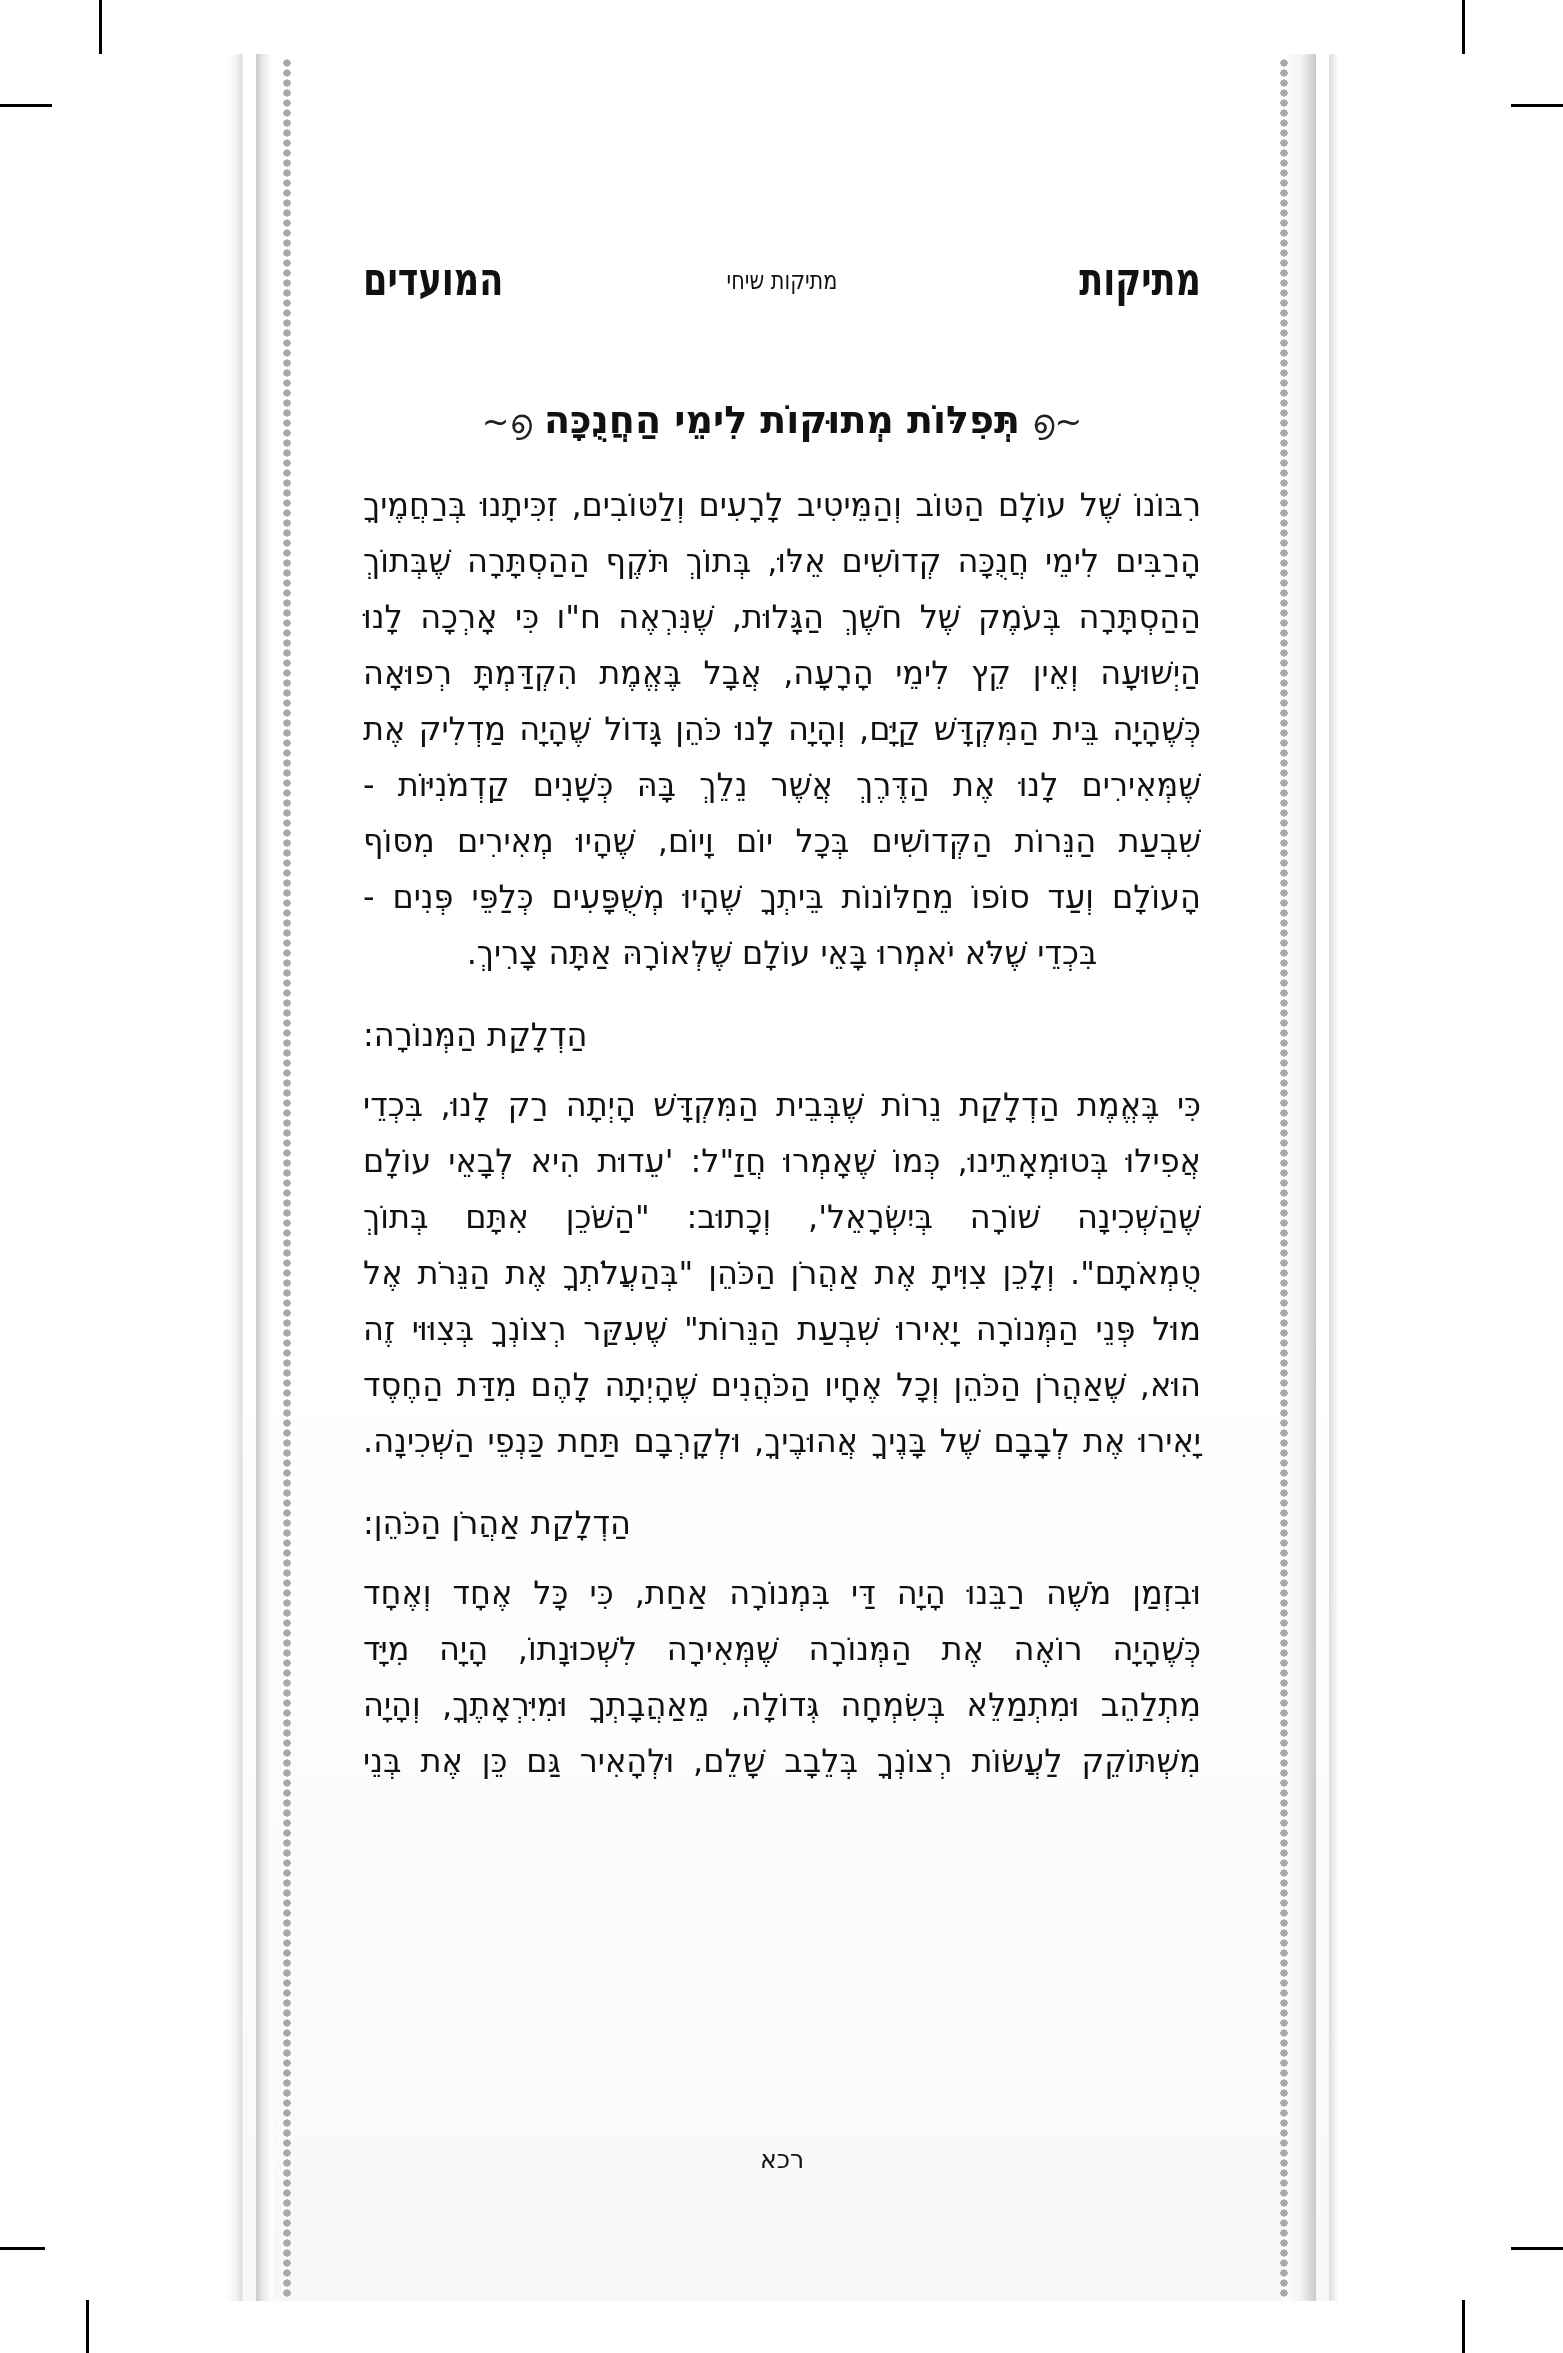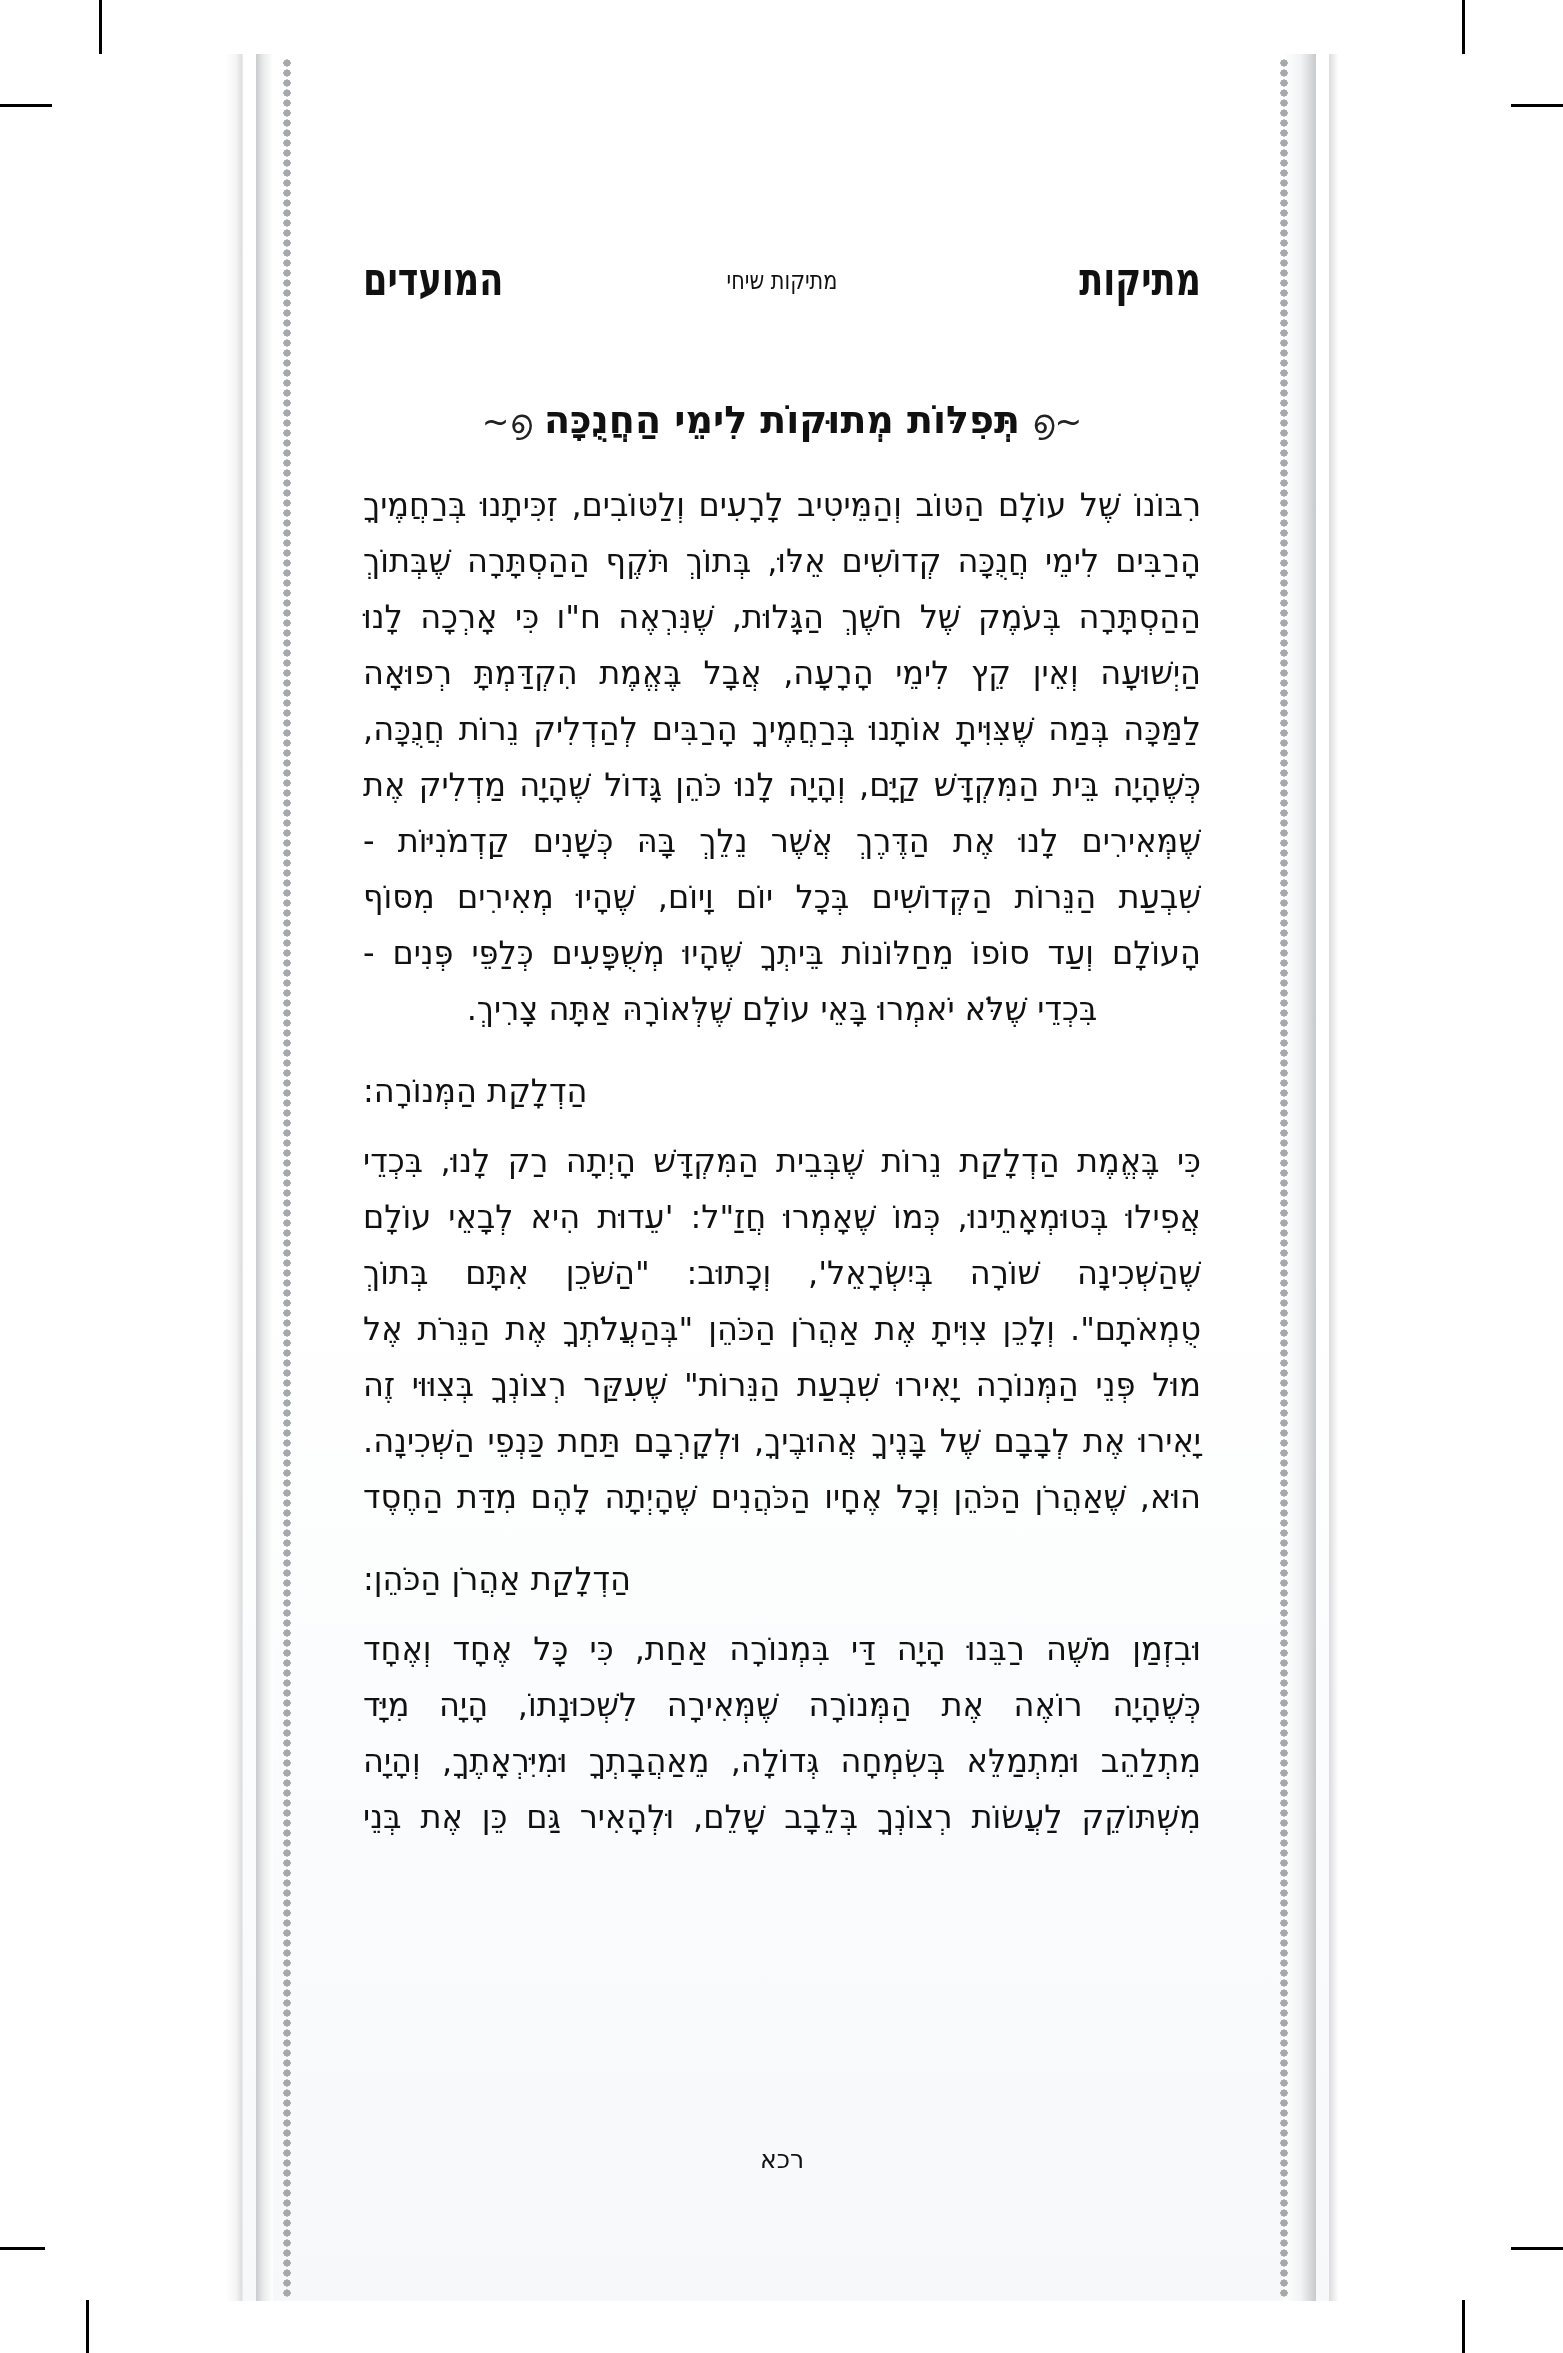--- a/index.html
+++ b/index.html
@@ -66,37 +66,36 @@
     <div class="title">
       <span class="orn">~൭</span><span>תְּפִלּוֹת מְתוּקוֹת לִימֵי הַחֲנֻכָּה</span><span class="orn">൭~</span>
     </div>
 
     <div class="body">
       <div class="para">
         <span class="line">רִבּוֹנוֹ שֶׁל עוֹלָם הַטּוֹב וְהַמֵּיטִיב לָרָעִים וְלַטּוֹבִים, זִכִּיתָנוּ בְּרַחֲמֶיךָ</span>
         <span class="line">הָרַבִּים לִימֵי חֲנֻכָּה קְדוֹשִׁים אֵלּוּ, בְּתוֹךְ תֹּקֶף הַהַסְתָּרָה שֶׁבְּתוֹךְ</span>
         <span class="line">הַהַסְתָּרָה בְּעֹמֶק שֶׁל חֹשֶׁךְ הַגָּלוּת, שֶׁנִּרְאֶה ח"ו כִּי אָרְכָה לָנוּ</span>
         <span class="line">הַיְשׁוּעָה וְאֵין קֵץ לִימֵי הָרָעָה, אֲבָל בֶּאֱמֶת הִקְדַּמְתָּ רְפוּאָה</span>
-        <span class="line">לַמַּכָּה בְּמַה שֶּׁצִּוִּיתָ אוֹתָנוּ בְּרַחֲמֶיךָ הָרַבִּים לְהַדְלִיק נֵרוֹת חֲנֻכָּה,</span>
         <span class="line">כְּשֶׁהָיָה בֵּית הַמִּקְדָּשׁ קַיָּם, וְהָיָה לָנוּ כֹּהֵן גָּדוֹל שֶׁהָיָה מַדְלִיק אֶת</span>
         <span class="line">שֶׁמְּאִירִים לָנוּ אֶת הַדֶּרֶךְ אֲשֶׁר נֵלֵךְ בָּהּ כְּשָׁנִים קַדְמֹנִיּוֹת -</span>
         <span class="line">שִׁבְעַת הַנֵּרוֹת הַקְּדוֹשִׁים בְּכָל יוֹם וָיוֹם, שֶׁהָיוּ מְאִירִים מִסּוֹף</span>
         <span class="line">הָעוֹלָם וְעַד סוֹפוֹ מֵחַלּוֹנוֹת בֵּיתְךָ שֶׁהָיוּ מְשֻׁפָּעִים כְּלַפֵּי פְּנִים -</span>
         <span class="line last">בִּכְדֵי שֶׁלֹּא יֹאמְרוּ בָּאֵי עוֹלָם שֶׁלְּאוֹרָהּ אַתָּה צָרִיךְ.</span>
       </div>
 
       <div class="heading">הַדְלָקַת הַמְּנוֹרָה:</div>
       <div class="para">
         <span class="line">כִּי בֶּאֱמֶת הַדְלָקַת נֵרוֹת שֶׁבְּבֵית הַמִּקְדָּשׁ הָיְתָה רַק לָנוּ, בִּכְדֵי</span>
         <span class="line">אֲפִילוּ בְּטוּמְאָתֵינוּ, כְּמוֹ שֶׁאָמְרוּ חֲזַ"ל: 'עֵדוּת הִיא לְבָאֵי עוֹלָם</span>
         <span class="line">שֶׁהַשְּׁכִינָה שׁוֹרָה בְּיִשְׂרָאֵל', וְכָתוּב: "הַשֹּׁכֵן אִתָּם בְּתוֹךְ</span>
         <span class="line">טֻמְאֹתָם". וְלָכֵן צִוִּיתָ אֶת אַהֲרֹן הַכֹּהֵן "בְּהַעֲלֹתְךָ אֶת הַנֵּרֹת אֶל</span>
         <span class="line">מוּל פְּנֵי הַמְּנוֹרָה יָאִירוּ שִׁבְעַת הַנֵּרוֹת" שֶׁעִקַּר רְצוֹנְךָ בְּצִוּוּי זֶה</span>
+        <span class="line">הוּא, שֶׁאַהֲרֹן הַכֹּהֵן וְכָל אֶחָיו הַכֹּהֲנִים שֶׁהָיְתָה לָהֶם מִדַּת הַחֶסֶד</span>
         <span class="line">יָאִירוּ אֶת לְבָבָם שֶׁל בָּנֶיךָ אֲהוּבֶיךָ, וּלְקָרְבָם תַּחַת כַּנְפֵי הַשְּׁכִינָה.</span>
-        <span class="line">הוּא, שֶׁאַהֲרֹן הַכֹּהֵן וְכָל אֶחָיו הַכֹּהֲנִים שֶׁהָיְתָה לָהֶם מִדַּת הַחֶסֶד</span>
       </div>
 
       <div class="heading">הַדְלָקַת אַהֲרֹן הַכֹּהֵן:</div>
       <div class="para">
         <span class="line">וּבִזְמַן מֹשֶׁה רַבֵּנוּ הָיָה דַּי בִּמְנוֹרָה אַחַת, כִּי כָּל אֶחָד וְאֶחָד</span>
         <span class="line">כְּשֶׁהָיָה רוֹאֶה אֶת הַמְּנוֹרָה שֶׁמְּאִירָה לִשְׁכוּנָתוֹ, הָיָה מִיָּד</span>
         <span class="line">מִתְלַהֵב וּמִתְמַלֵּא בְּשִׂמְחָה גְּדוֹלָה, מֵאַהֲבָתְךָ וּמִיִּרְאָתֶךָ, וְהָיָה</span>
         <span class="line">מִשְׁתּוֹקֵק לַעֲשׂוֹת רְצוֹנְךָ בְּלֵבָב שָׁלֵם, וּלְהָאִיר גַּם כֵּן אֶת בְּנֵי</span>
       </div>
     </div>

